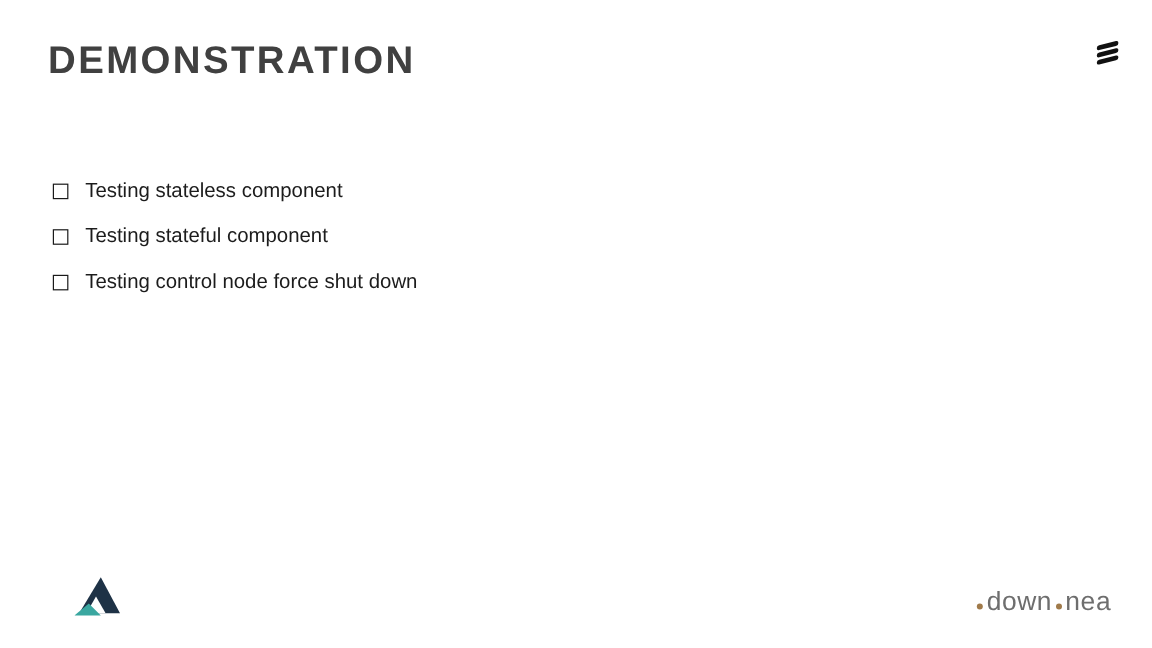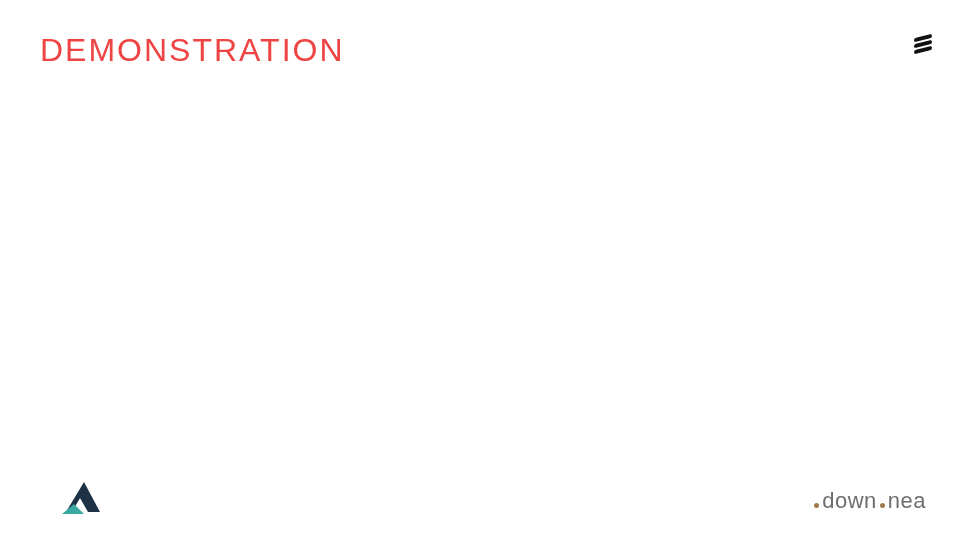--- a/index.html
+++ b/index.html
@@ -1,37 +1,51 @@
 <!DOCTYPE html>
 <html><head>
 <meta charset="utf-8">
 <style>
   * { margin: 0; padding: 0; box-sizing: border-box; }
   html, body { width: 960px; height: 540px; background: #fff; font-family: "Segoe UI", Arial, sans-serif; color: #1a1a1a; overflow: hidden; }
   .slide { width: 960px; height: 540px; position: relative; padding: 32px 40px 0 40px; }
-  .title { font-size: 32px; font-weight: 400; letter-spacing: 2px; color: #ef4444; margin-bottom: 80px; }
+  .title { font-size: 32px; font-weight: 700; letter-spacing: 2px; color: #404040; margin-bottom: 80px; }
   .bullets { display: flex; flex-direction: column; gap: 18px; margin-left: 4px; }
   .bullet-row { display: flex; align-items: center; gap: 14px; }
   .checkbox { width: 13px; height: 13px; border: 1.6px solid #1a1a1a; display: inline-block; flex: none; }
   .bullet-text { font-size: 17px; color: #1c1c1c; }
   .logo-top-right { position: absolute; top: 36px; right: 28px; }
   .stripes { display: flex; flex-direction: column; gap: 2px; }
   .stripes span { display: block; width: 18px; height: 4px; background: #111; border-radius: 2px; transform: skewY(-14deg); }
   .logo-bottom-left { position: absolute; bottom: 20px; left: 62px; }
   .logo-bottom-right { position: absolute; bottom: 26px; right: 34px; display: flex; align-items: baseline; gap: 2px; color: #707070; }
   .imaginea-dot { width: 5px; height: 5px; border-radius: 50%; background: #a07a4a; display: inline-block; margin: 0 1px 6px 1px; }
   .imaginea-text { font-size: 22px; font-weight: 400; letter-spacing: 0.5px; color: #6e6e6e; }
 </style>
 </head>
 <body>
 
 <div class="slide">
 
   <h1 class="title">DEMONSTRATION</h1>
 
+  <div class="bullets">
+    <div class="bullet-row">
+      <span class="checkbox"></span>
+      <span class="bullet-text">Testing stateless component</span>
+    </div>
+    <div class="bullet-row">
+      <span class="checkbox"></span>
+      <span class="bullet-text">Testing stateful component</span>
+    </div>
+    <div class="bullet-row">
+      <span class="checkbox"></span>
+      <span class="bullet-text">Testing control node force shut down</span>
+    </div>
+  </div>
 
   <div class="logo-top-right">
     <div class="stripes">
       <span></span>
         <span></span>
         <span></span>
     </div>
   </div>
 
   <div class="logo-bottom-left">

